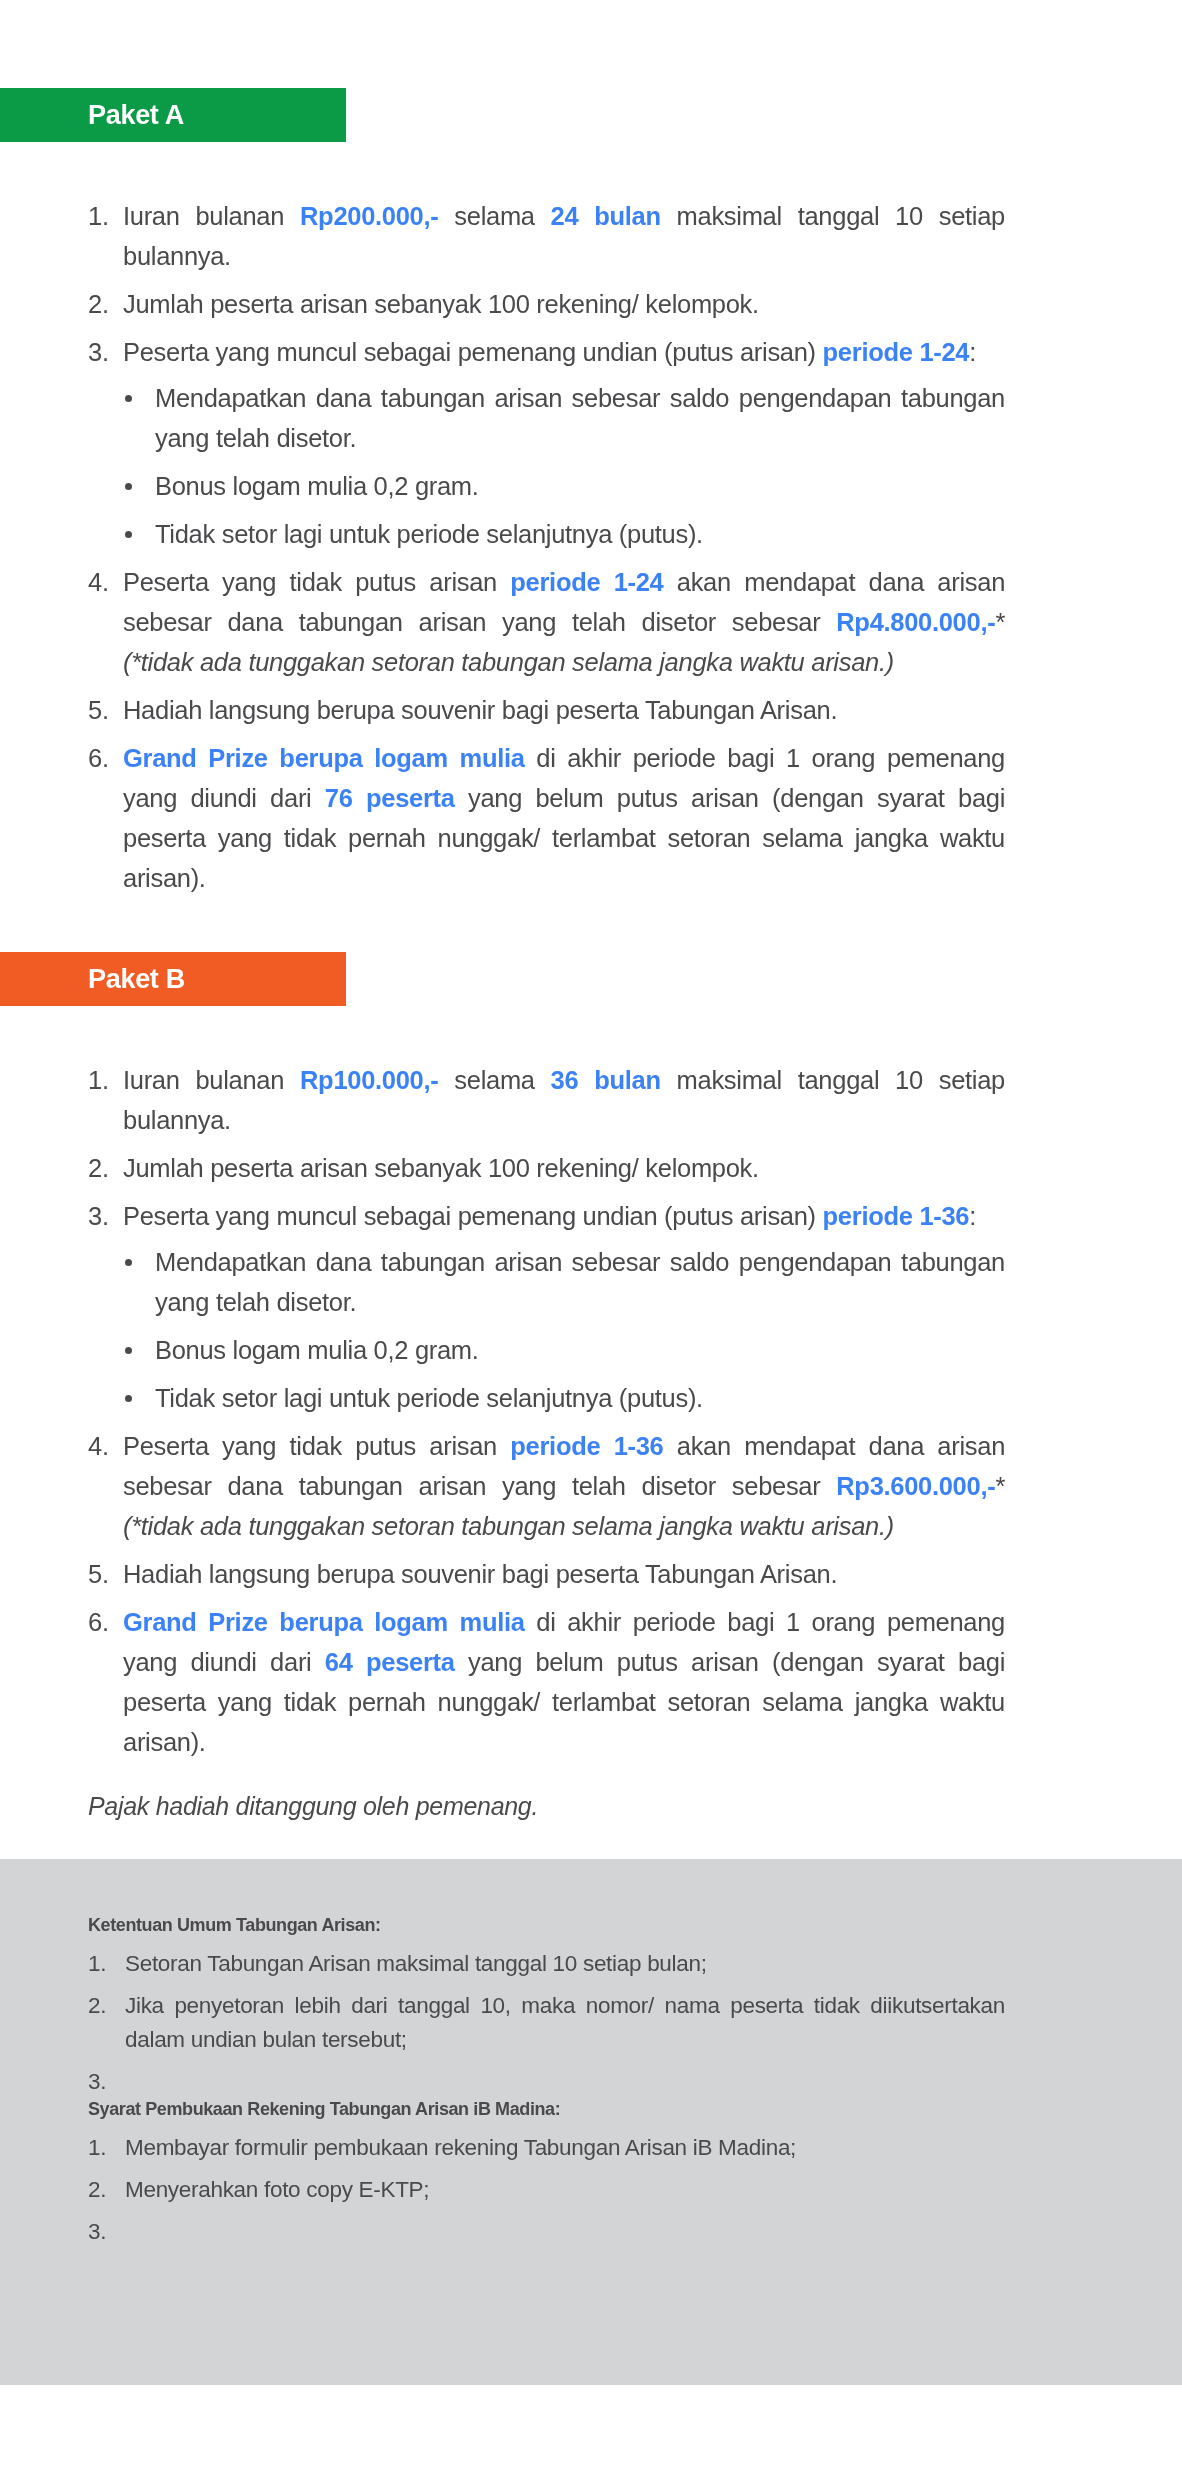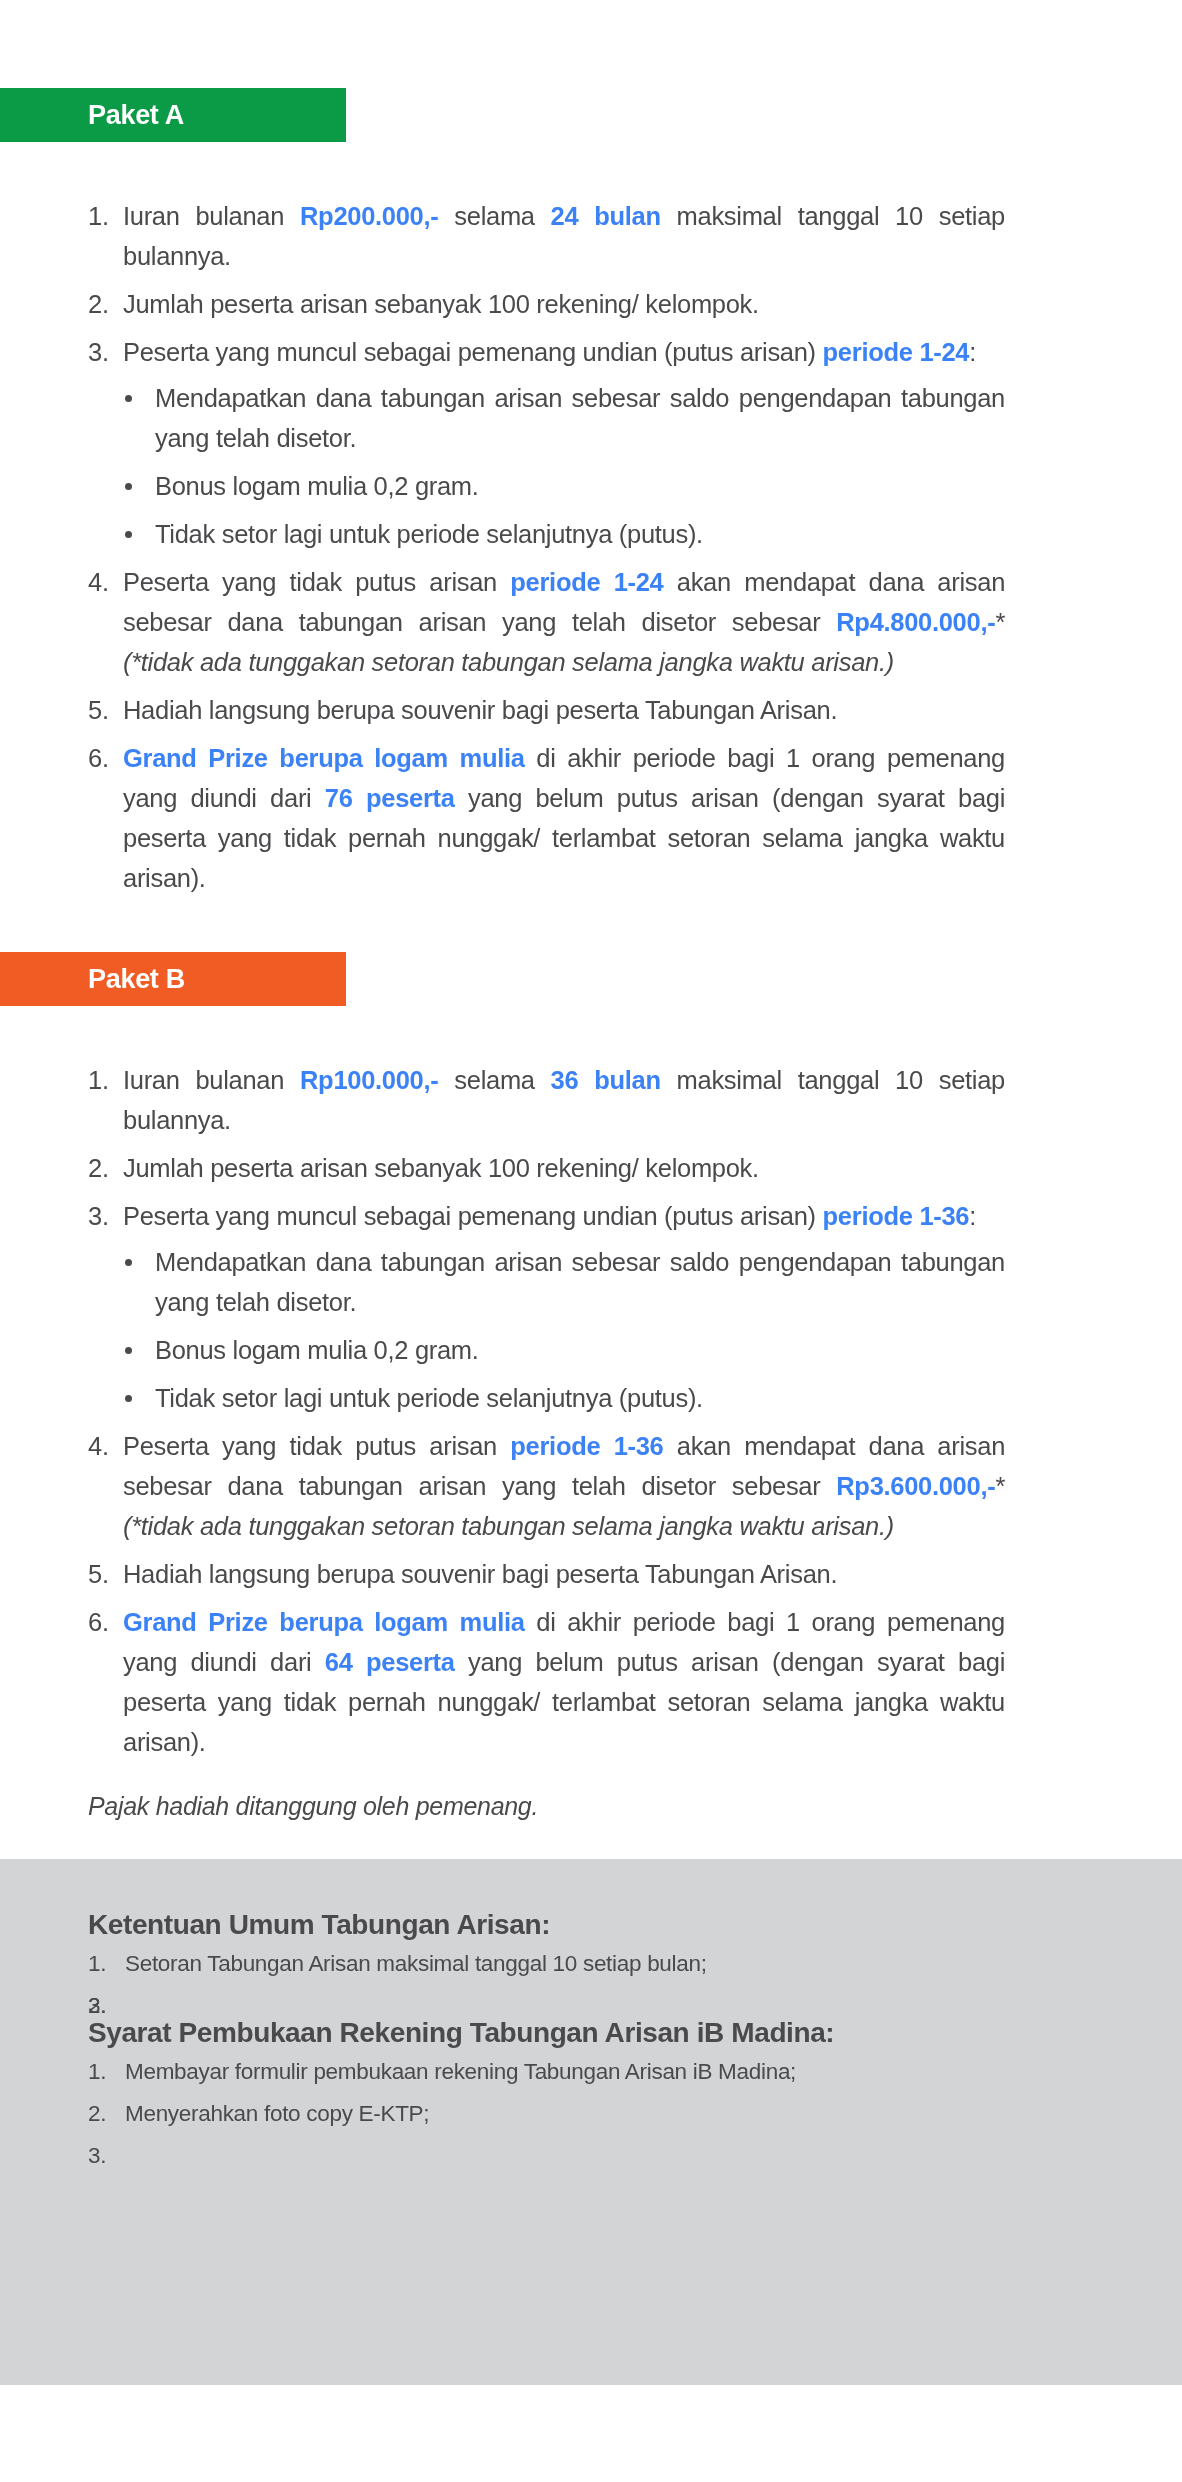--- a/index.html
+++ b/index.html
@@ -78,21 +78,21 @@
     letter-spacing: -0.3px;
   }
   .gray-area {
     background: #d3d4d6;
     padding: 48px 0 58px 0;
     min-height: 420px;
   }
   .gray-title {
     margin: 0 0 0 88px;
     font-weight: bold;
-    font-size: 28px;
+    font-size: 18px;
     line-height: 36px;
     letter-spacing: -0.4px;
     color: #4a4a4d;
   }
   ol.gray {
     list-style: none;
     margin: 4px 0 0 0;
     padding: 0 0 0 88px;
     width: 1005px;
     box-sizing: border-box;
@@ -147,21 +147,21 @@
         </ol>
     </section>
 
     <p class="note">Pajak hadiah ditanggung oleh pemenang.</p>
   </div>
 
   <div class="gray-area">
     <div class="gray-title">Ketentuan Umum Tabungan Arisan:</div>
     <ol class="gray">
         <li><span class="num">1.</span><span>Setoran Tabungan Arisan maksimal tanggal 10 setiap bulan;</span></li>
-        <li><span class="num">2.</span></li>
+        <li><span class="num">2.</span><span>Jika penyetoran lebih dari tanggal 10, maka nomor/ nama peserta tidak diikutsertakan dalam undian bulan tersebut;</span></li>
         <li><span class="num">3.</span></li>
       </ol>
     <div class="gap"></div>
     <div class="gray-title">Syarat Pembukaan Rekening Tabungan Arisan iB Madina:</div>
     <ol class="gray">
         <li><span class="num">1.</span><span>Membayar formulir pembukaan rekening Tabungan Arisan iB Madina;</span></li>
         <li><span class="num">2.</span><span>Menyerahkan foto copy E-KTP;</span></li>
         <li><span class="num">3.</span></li>
       </ol>
   </div>

